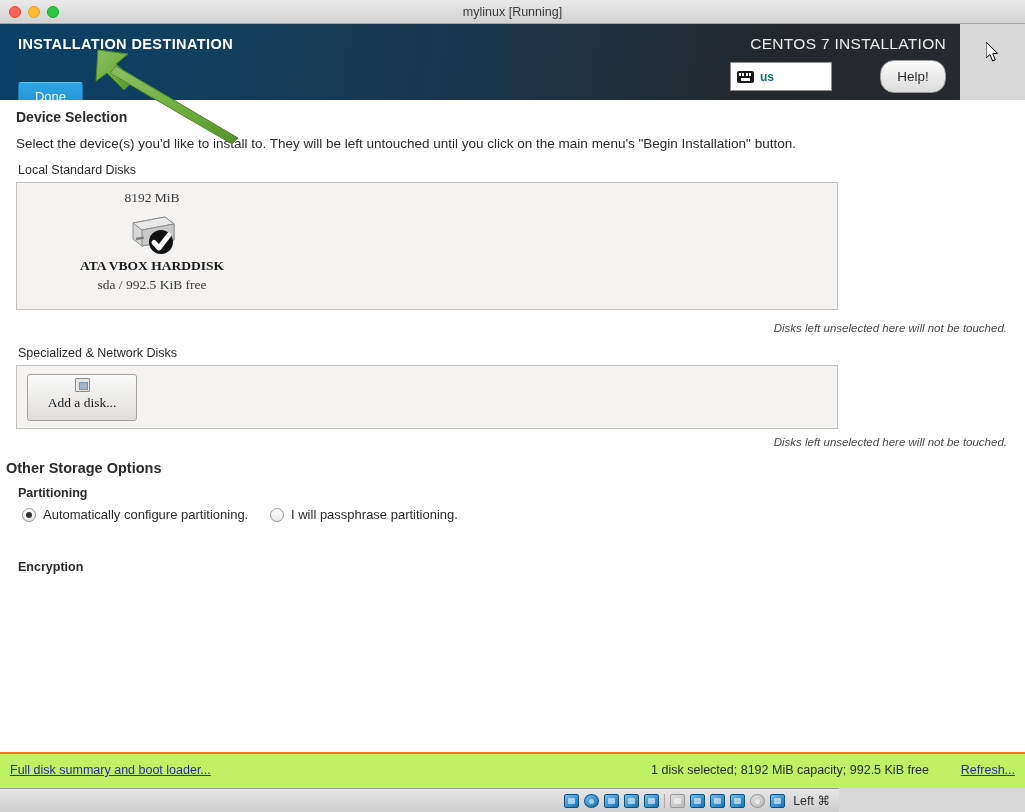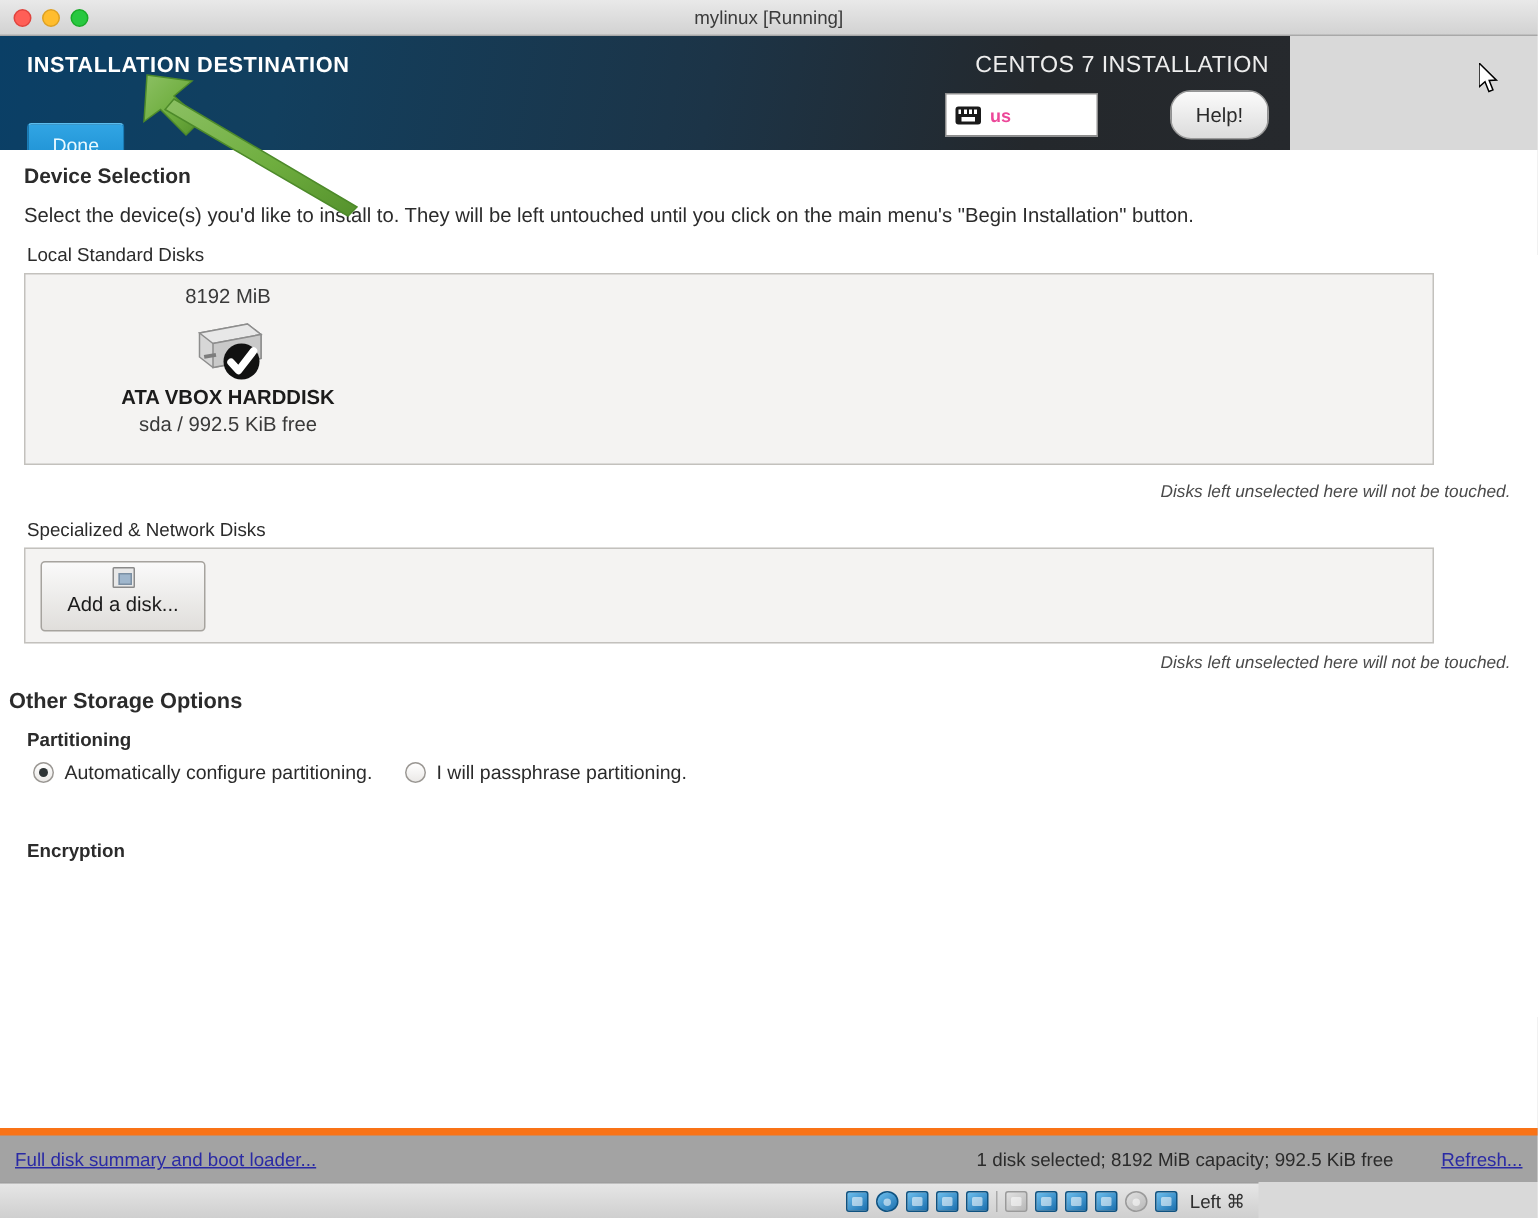--- a/index.html
+++ b/index.html
@@ -22,21 +22,21 @@
   .light.red    { background: #ff5f57; border: 1px solid #e0443e; }
   .light.yellow { background: #ffbd2e; border: 1px solid #dea123; }
   .light.green  { background: #28c840; border: 1px solid #1aab29; }
   #win-title {
     position: absolute; left: 0; right: 0; text-align: center;
     font-size: 12.5px; color: #3b3b3b;
   }
 
   
   #anaconda-header {
-    position: absolute; left: 0; top: 24px; width: 860px; height: 76px;
+    position: absolute; left: 0; top: 24px; width: 960px; height: 76px;
     background: linear-gradient(100deg, #0a3f66 0%, #123f5e 22%, #1c3447 55%, #24282c 80%, #26292d 100%);
     overflow: hidden;
     text-align: right;
   }
   #hdr-title {
     position: absolute; left: 18px; top: 12px;
     color: #ffffff; font-size: 14.5px; font-weight: bold; letter-spacing: .4px;
   }
   #done-button {
     position: absolute; left: 18px; top: 58px; width: 65px; height: 28px;
@@ -62,21 +62,21 @@
     position: relative;
   }
   #kbd-glyph::before {
     content: ""; position: absolute; left: 2px; top: 2px; right: 2px; height: 3px;
     background: repeating-linear-gradient(to right, #fff 0 2px, #1a1a1a 2px 3.4px);
   }
   #kbd-glyph::after {
     content: ""; position: absolute; left: 4px; bottom: 2px; width: 9px; height: 2.5px;
     background: #fff;
   }
-  #kbd-label { font-size: 12px; font-weight: bold; color: #ec4899; }
+  #kbd-label { font-size: 12px; font-weight: bold; color: #0f766e; }
   #help-button {
     position: absolute; right: 14px; top: 36px; width: 66px; height: 33px;
     background: linear-gradient(#fbfbfb, #dcdcdc);
     border: 1px solid #999; border-radius: 14px;
     display: flex; align-items: center; justify-content: center;
     font-size: 13.5px; color: #2b2b2b; cursor: pointer;
   }
 
   
   #cursor {
@@ -104,23 +104,24 @@
     font-size: 13.5px; color: #2b2b2b;
   }
   .section-label {
     position: absolute; left: 18px;
     font-size: 12.5px; color: #2b2b2b;
   }
   #local-disks-label { top: 63px; }
   #special-disks-label { top: 246px; }
 
   .disk-panel {
-    position: absolute; left: 16px; width: 940px;
+    position: absolute; left: 16px; width: 822px;
     background: #f4f3f2;
     border: 1px solid #c3c1bd;
+    font-family: Liberation Serif, serif;
   }
   #local-disks-panel { top: 82px; height: 128px; }
   #special-disks-panel { top: 265px; height: 64px; }
 
   #disk-tile {
     position: absolute; left: 45px; top: 7px; width: 180px;
     text-align: center;
   }
   #disk-capacity { font-size: 13.5px; color: #3a3a3a; margin-bottom: 4px; }
   #disk-icon-wrap {
@@ -179,21 +180,21 @@
     width: 14px; height: 14px; border-radius: 2px;
     background: linear-gradient(#ffffff, #ebe9e7);
     border: 1px solid #9b9894; flex: none;
   }
   .opt-text { font-size: 13px; color: #2b2b2b; }
   .opt-hint { font-size: 12.5px; font-style: italic; color: #8a8a8a; margin-left: 5px; }
 
   
   #status-strip {
     position: absolute; left: 0; top: 752px; width: 1025px; height: 36px;
-    background: #a3a3a3; border-top: 5px solid #f97316;
+    background: #bef264; border-top: 2px solid #f97316;
   }
   #full-summary-link {
     position: absolute; left: 10px; top: 9px;
     font-size: 12.5px; color: #2a2aa5; text-decoration: underline; cursor: pointer;
   }
   #disk-summary-text {
     position: absolute; right: 96px; top: 9px;
     font-size: 12.5px; color: #2b2b2b;
   }
   #refresh-link {

